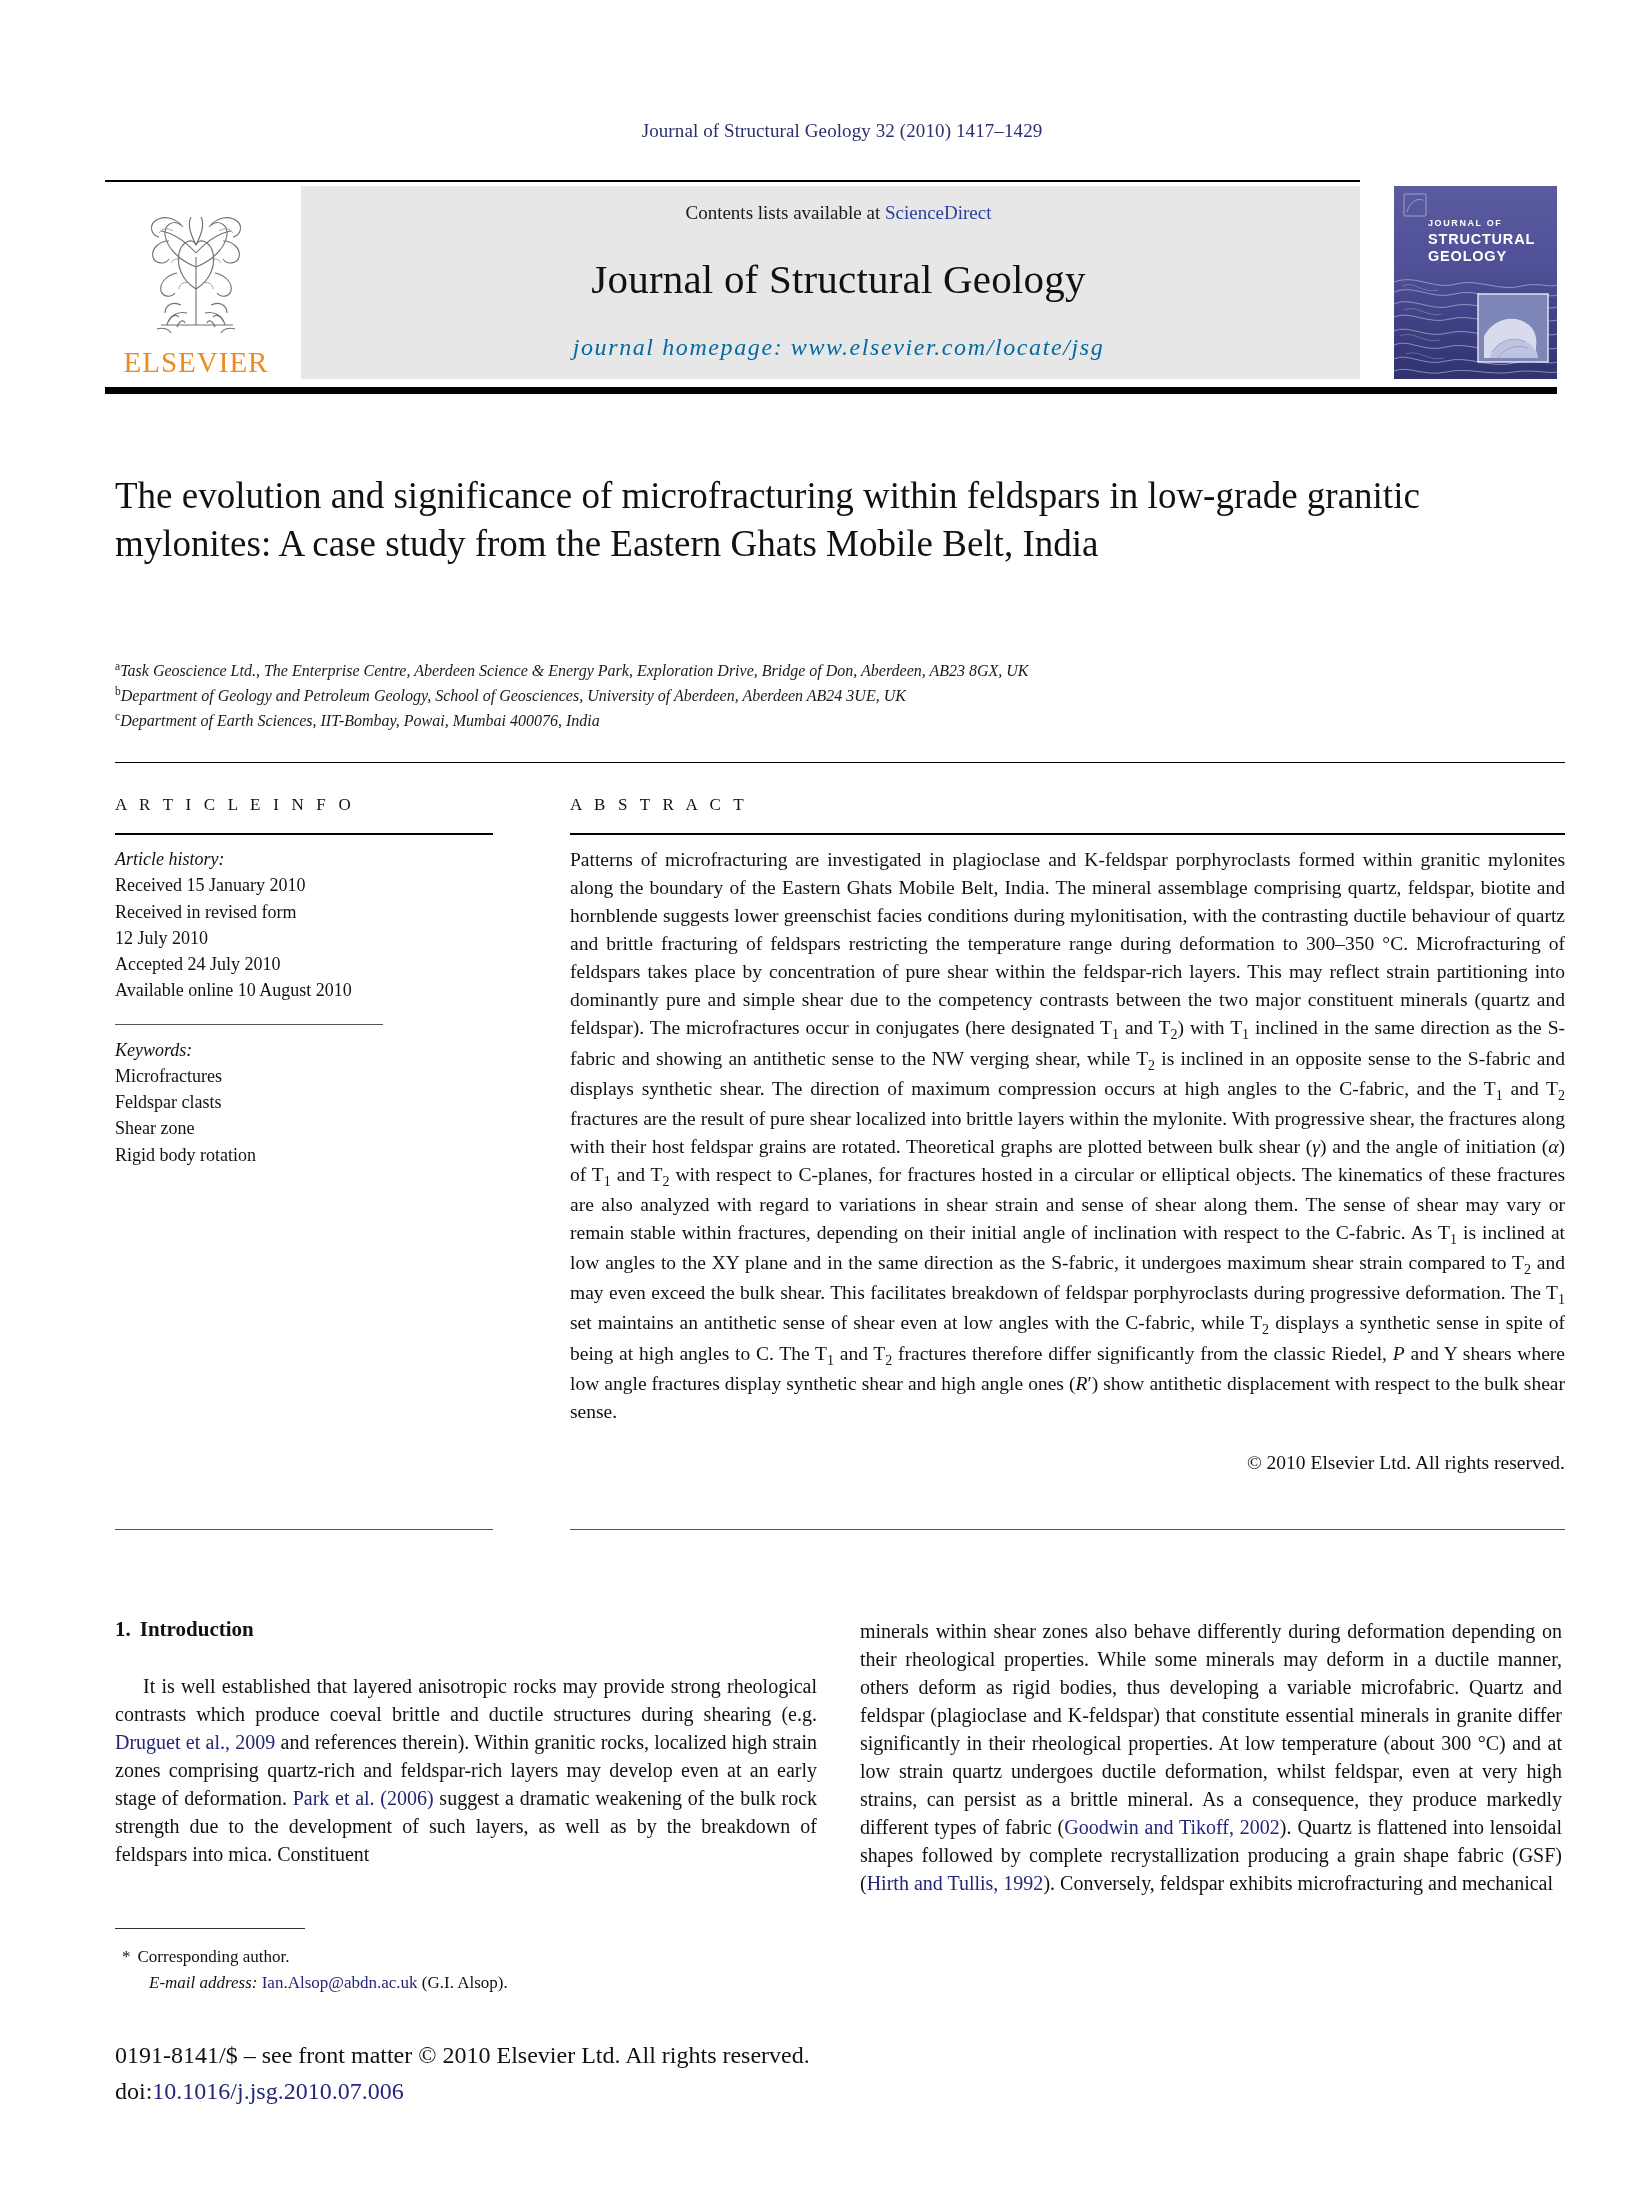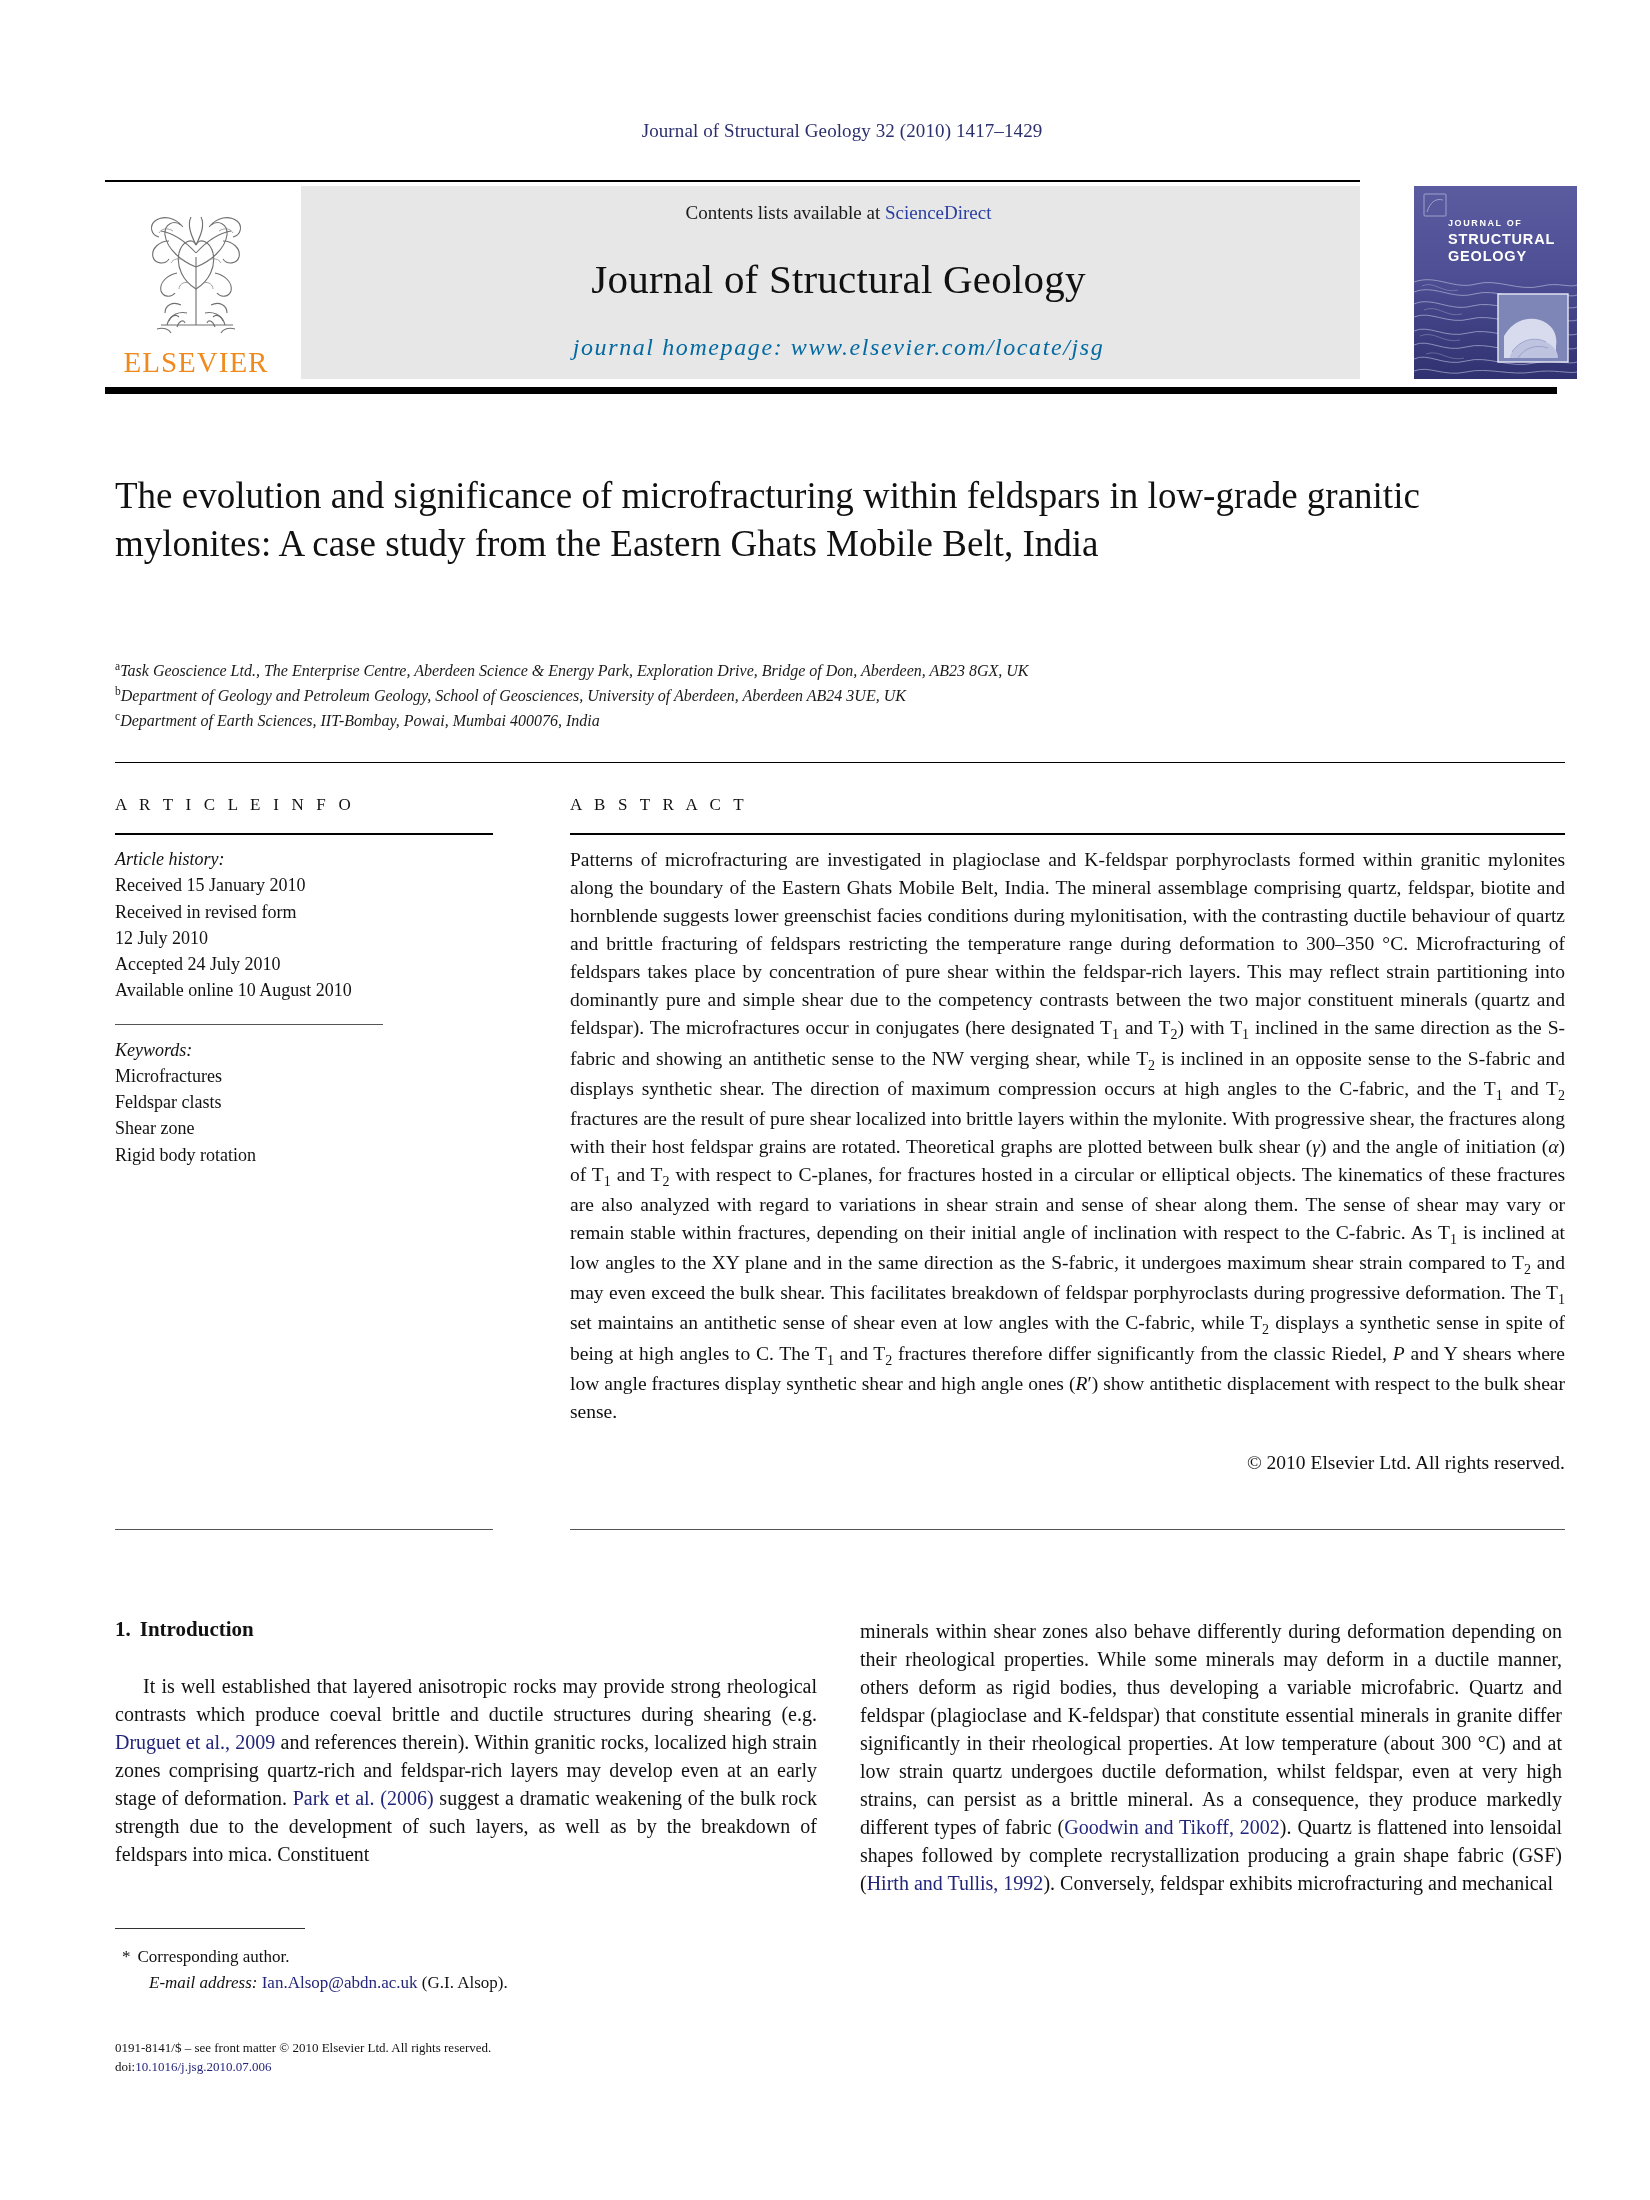--- a/index.html
+++ b/index.html
@@ -102,21 +102,20 @@
     font-style: italic;
   }
   .cover-thumb {
     position: absolute;
     top: 186px;
     left: 1394px;
     width: 163px;
     height: 193px;
     overflow: hidden;
     background: #4a4b8f;
-    margin-left: 20px;
   }
   .cover-inner { position: relative; width: 100%; height: 100%; }
   .rule-thick-bottom {
     position: absolute;
     top: 387px;
     left: 105px;
     width: 1452px;
     border-top: 7px solid #000;
     height: 0;
   }
@@ -295,21 +294,21 @@
   .footnote .ital { font-style: italic; }
   .footnote .link { color: #23257a; }
   .foot-row { padding-left: 18px; text-indent: -11px; }
   .foot-row2 { padding-left: 34px; }
 
   .frontmatter {
     position: absolute;
     top: 2038px;
     left: 115px;
     width: 800px;
-    font-size: 13px;
+    font-size: 24px;
     line-height: 1.48;
     color: #111;
   }
   .frontmatter .doi-link { color: #23257a; }
 </style>
 </head>
 <body>
 
 <div class="page">
 

